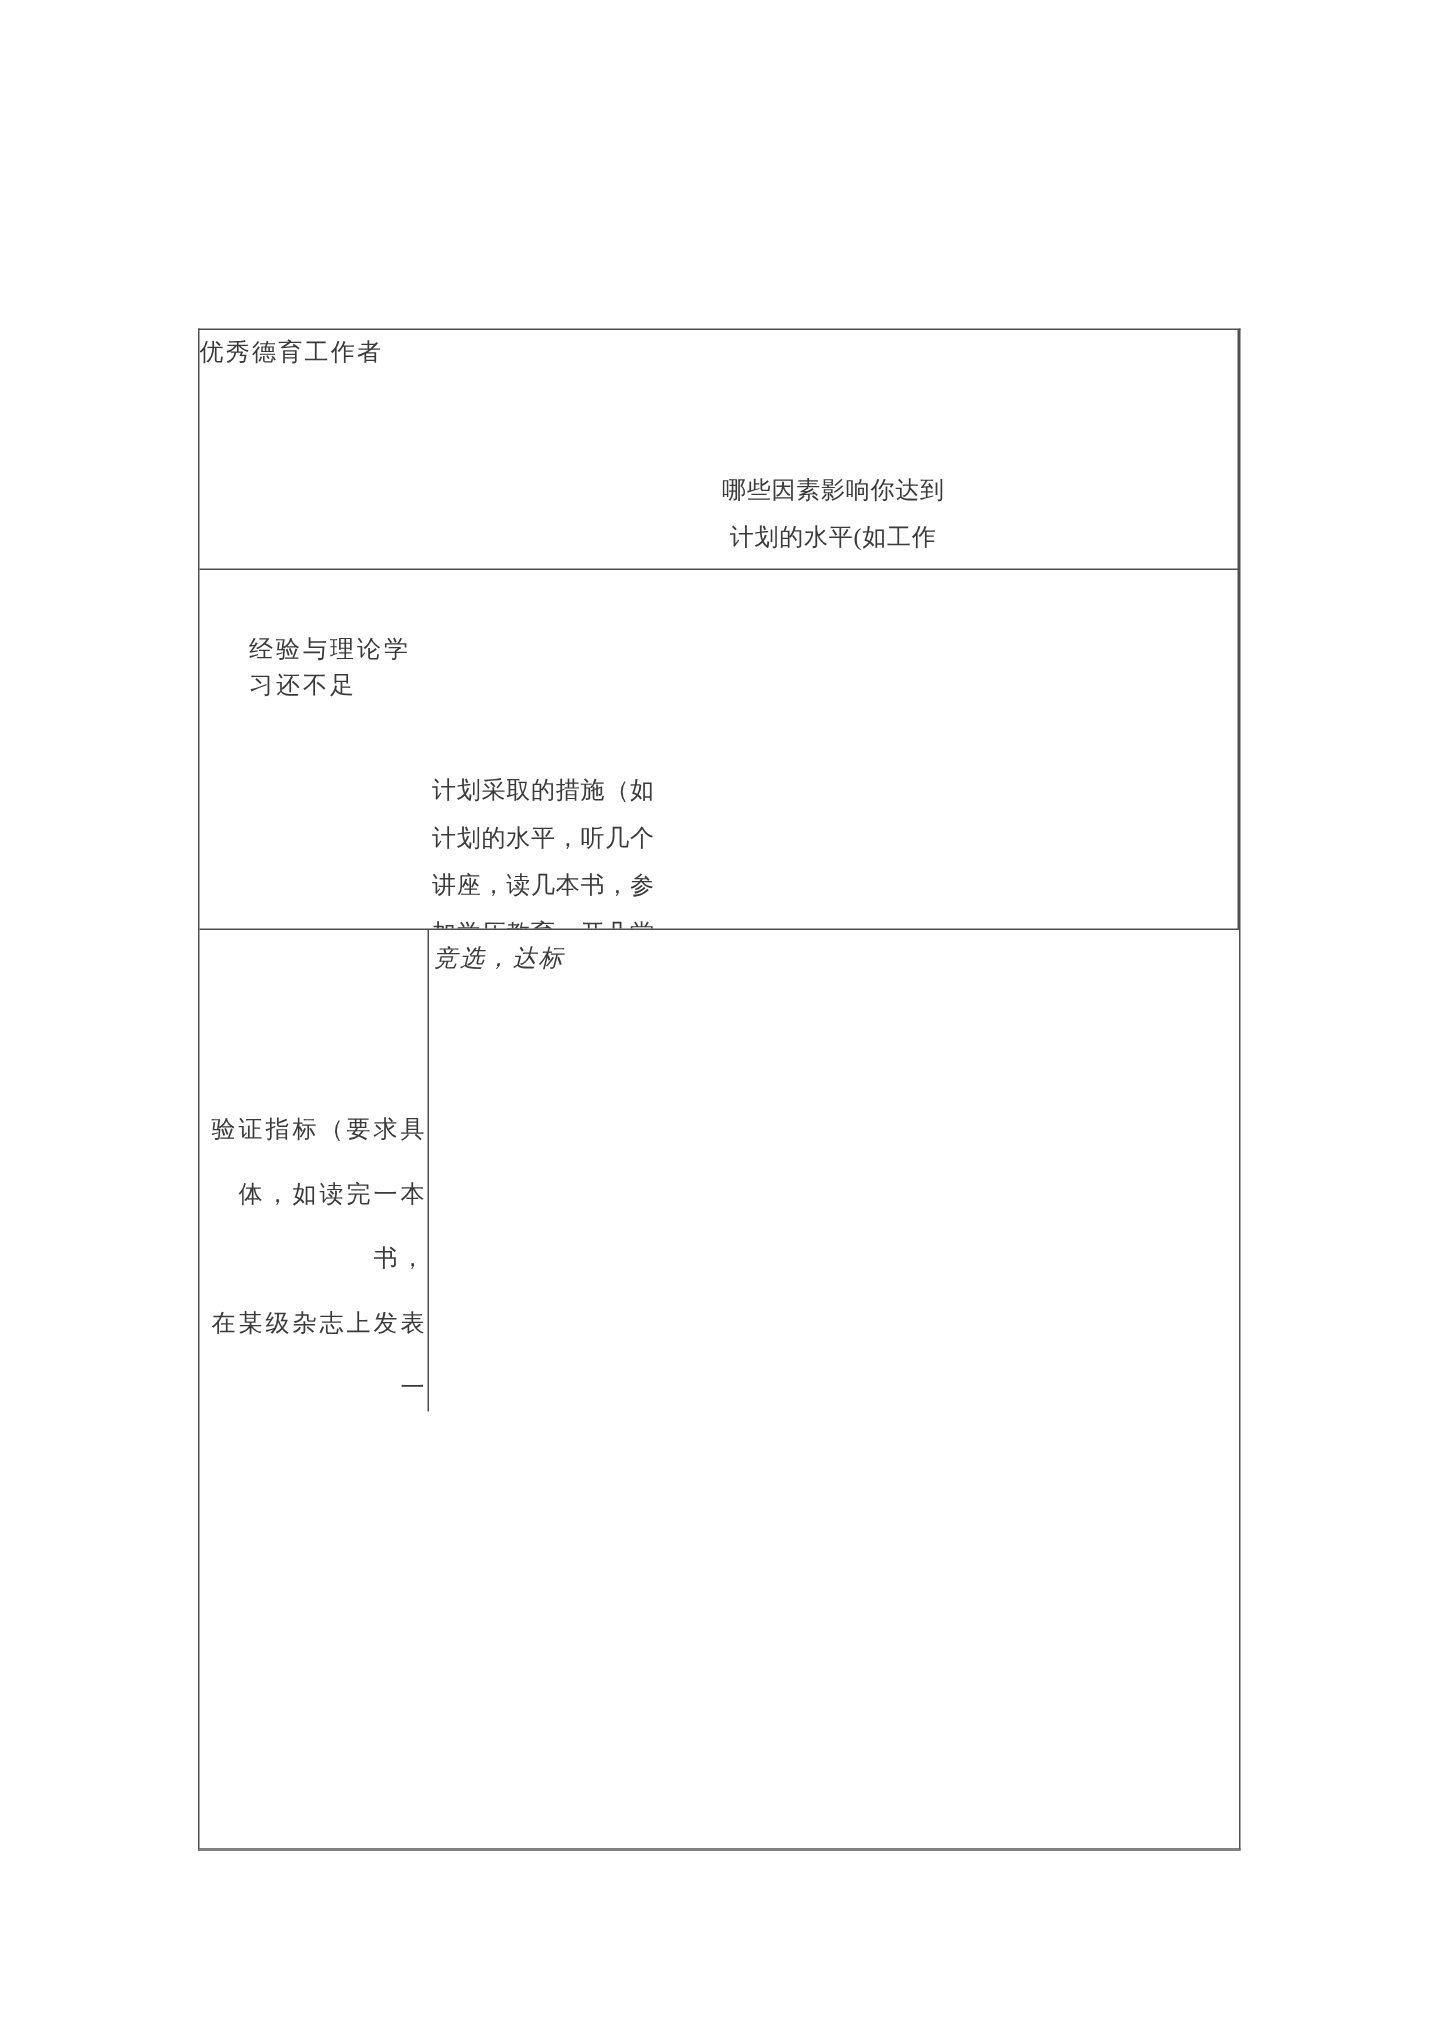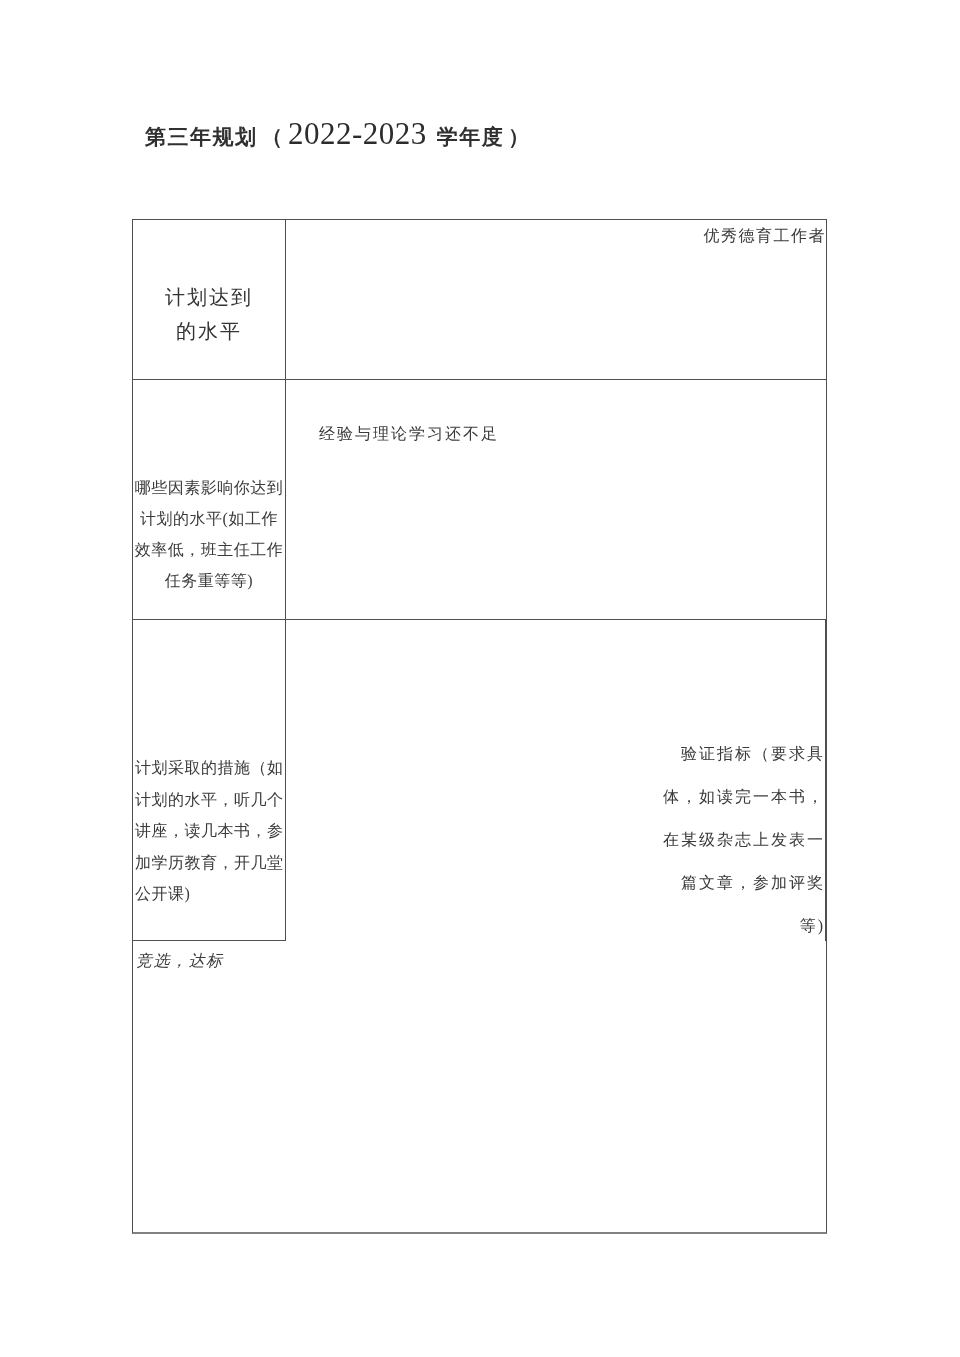--- a/index.html
+++ b/index.html
@@ -68,21 +68,21 @@
   .r1-label {
     padding-top: 60px;
     text-align: center;
     font-size: 20px;
     line-height: 34px;
     letter-spacing: 2px;
     color: #343434;
   }
   .r1-value {
     padding-top: 4px;
-    text-align: right;
+    text-align: left;
     letter-spacing: 1.5px;
     line-height: 24px;
   }
   
   .r2-label {
     padding-top: 92px;
     text-align: center;
     letter-spacing: 0.5px;
   }
   .r2-value {
@@ -119,32 +119,23 @@
     letter-spacing: 1.5px;
     line-height: 24px;
     font-style: italic;
   }
 </style>
 </head>
 <body>
 
 <div class="page">
 
-  <div class="doc-title">
-    <span class="title-cjk">第三年规划</span>
-    <span class="title-cjk">（</span>
-    <span class="title-years">2022-2023</span>
-    <span class="title-cjk title-suffix">学年度</span>
-    <span class="title-cjk">）</span>
-  </div>
 
   <div class="plan-table">
 
-    <div class="cell label-cell hline r1-label">计划达到
-的水平</div>
     <div class="cell hline r1-value">优秀德育工作者</div>
 
     <div class="cell label-cell hline r2-label">哪些因素影响你达到
 计划的水平(如工作
 效率低，班主任工作
 任务重等等)</div>
     <div class="cell hline r2-value">经验与理论学习还不足</div>
 
     <div class="cell label-cell hline r3-label">计划采取的措施（如
 计划的水平，听几个

